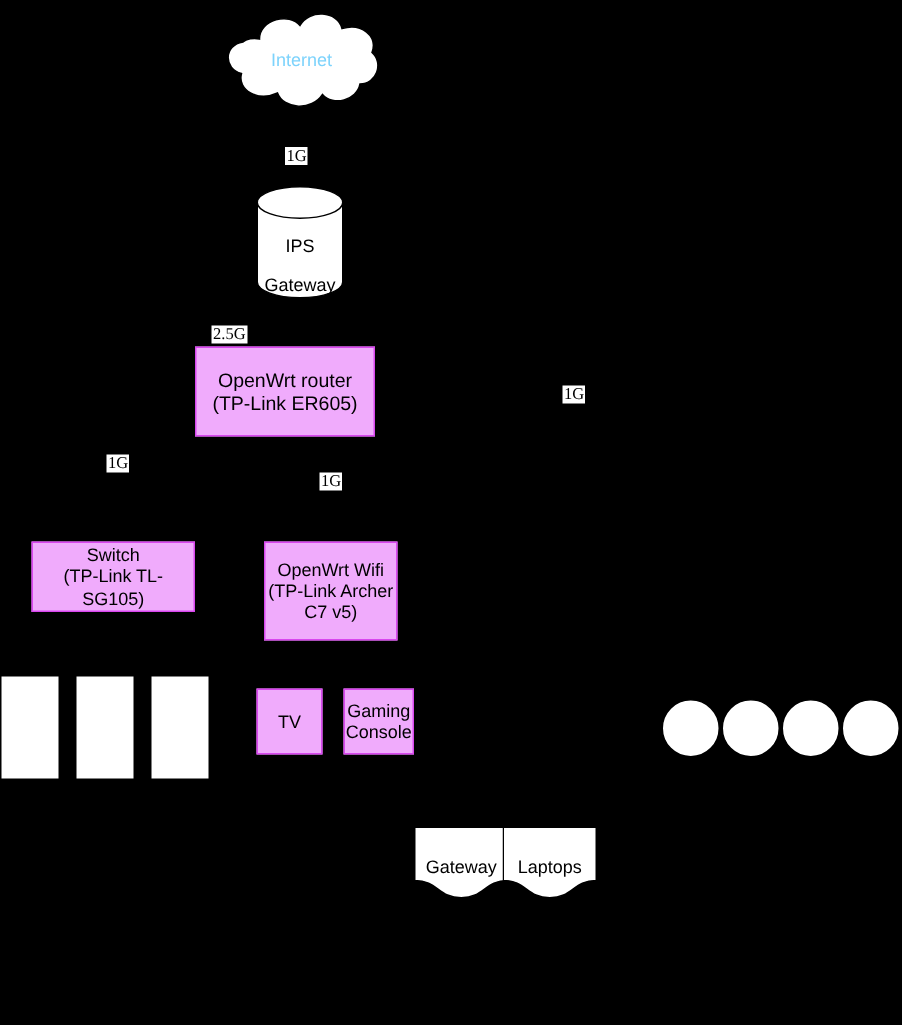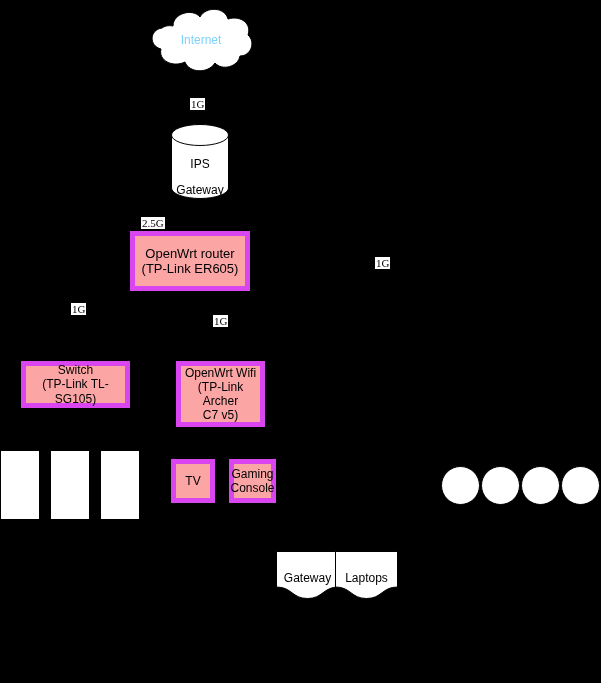--- a/index.html
+++ b/index.html
@@ -22,22 +22,22 @@
     box-sizing: border-box;
     display: flex;
     align-items: center;
     justify-content: center;
     text-align: center;
     color: #000000;
     line-height: 1.18;
   }
   
   .rect {
-    background: #fca5a5;
-    border: 5px solid #d946ef;
+    background: #f0abfc;
+    border: 1px solid #d946ef;
   }
   
   .rect-empty {
     background: #ffffff;
     border: 1px solid #000000;
   }
   
   .cloud-wrap {
     position: absolute;
   }

